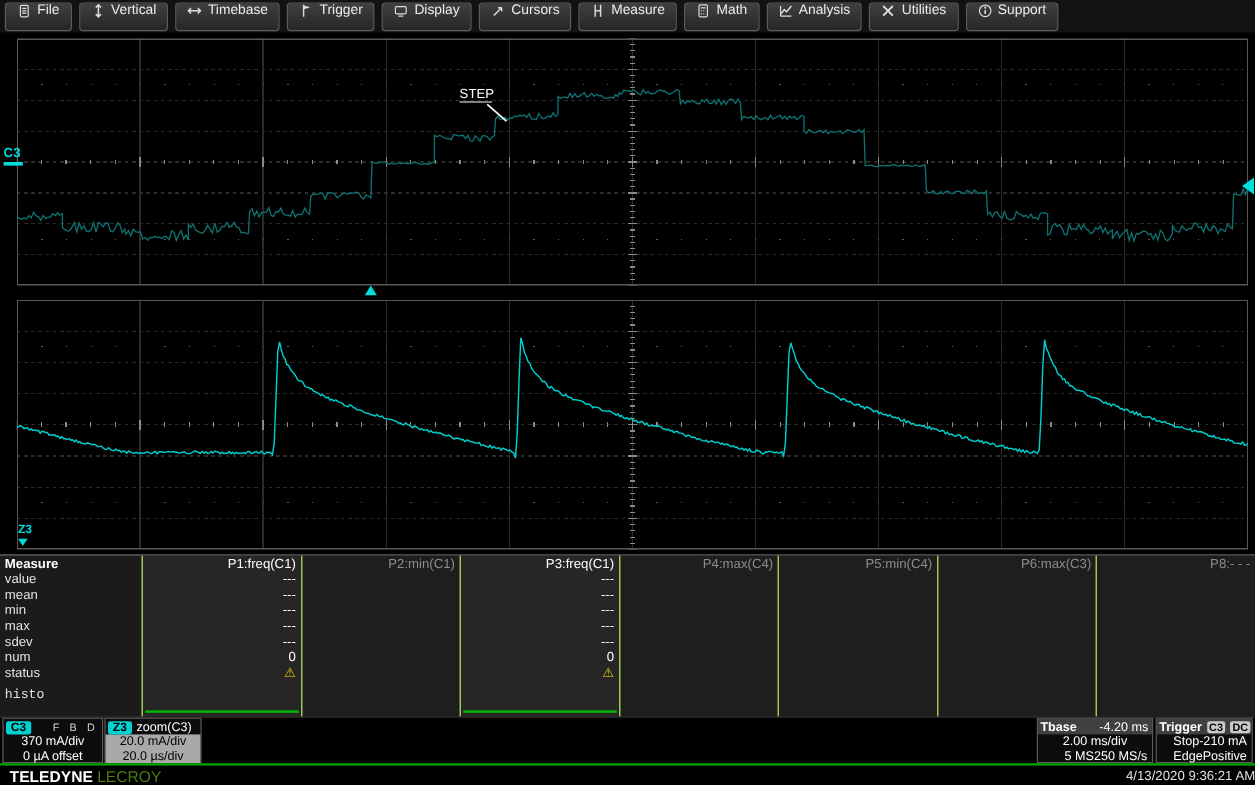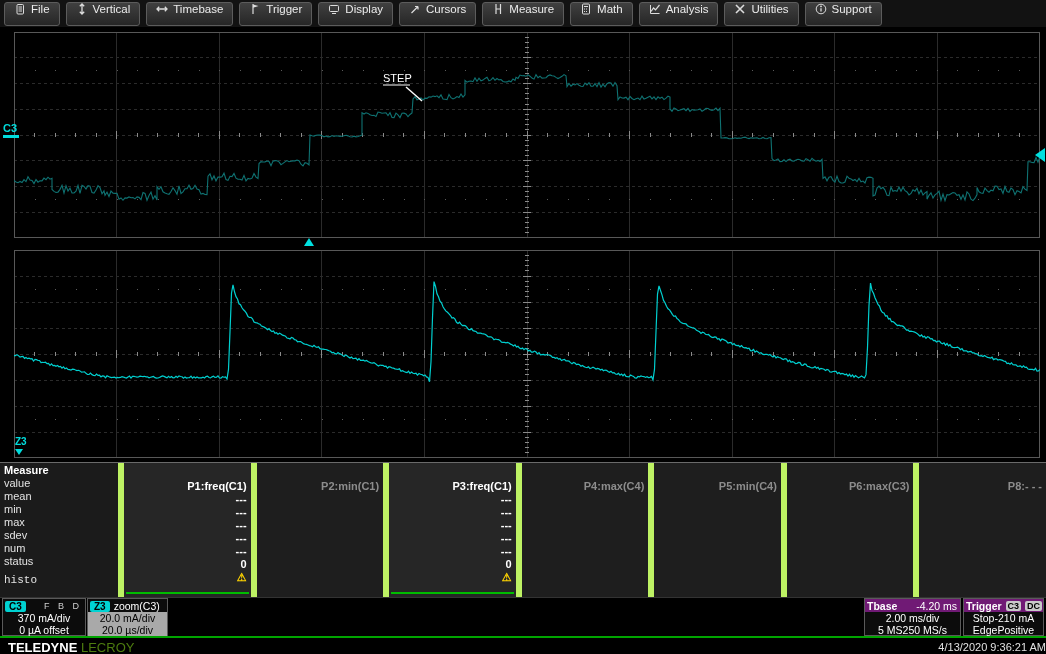--- a/index.html
+++ b/index.html
@@ -26,38 +26,38 @@
         border-left:5px solid transparent;border-right:5px solid transparent;border-bottom:8px solid #00e0e0;}
   .trig-level-marker{position:absolute;left:1035px;top:148px;width:0;height:0;
         border-top:7px solid transparent;border-bottom:7px solid transparent;border-right:10px solid #00e0e0;}
   
   .measure-panel{position:absolute;left:0;top:462px;width:1046px;height:136px;background:#1b1b1b;
         border-top:1px solid #6a6a6a;border-bottom:1px solid #333;box-sizing:border-box;display:flex;font-size:11px;}
   .m-labels{width:118px;flex:0 0 118px;padding-left:4px;box-sizing:border-box;}
   .m-title{height:14px;line-height:14px;font-weight:bold;color:#fff;}
   .m-rowlabel{height:13px;line-height:13px;color:#e2e2e2;}
   .m-rowlabel.histo{margin-top:6px;font-family:Liberation Mono, monospace;}
-  .m-col{flex:1 1 0;border-left:6px solid #bef264;position:relative;padding:16px 4px;box-sizing:border-box;background:#1e1e1e;font-weight:bold;}
+  .m-col{flex:1 1 0;border-left:1px solid #bef264;position:relative;padding:0 4px;box-sizing:border-box;background:#1e1e1e;}
   .m-col.active{background:#262626;}
   .m-head{height:14px;line-height:14px;text-align:right;color:#8c8c8c;white-space:nowrap;overflow:hidden;}
   .m-col.active .m-head{color:#fff;}
   .m-cell{height:13px;line-height:13px;text-align:right;color:#fff;}
   .warn-triangle{color:#ffd400;font-size:11px;}
   .m-uline{position:absolute;left:2px;right:2px;bottom:3px;height:2px;background:#00bc00;}
   
   .tile{position:absolute;top:598px;height:38px;border:1px solid #5a5a5a;background:#0c0c0c;
         box-sizing:border-box;font-size:10.5px;color:#fff;}
   .tile-head{height:12px;display:flex;align-items:center;gap:4px;padding:1px 3px 0 2px;}
   .badge{background:#00d2d2;color:#000;font-weight:bold;font-size:10px;line-height:11px;padding:0 4px;border-radius:2px;}
   .flags{margin-left:auto;color:#cfcfcf;font-size:9px;letter-spacing:3px;}
   .tile-row{height:12px;line-height:12px;padding:0 4px;}
   .tr-right{text-align:center;}
-  .tr-split{display:flex;justify-content:center;}
+  .tr-split{display:flex;justify-content:flex-end;}
   .z3-body{background:#a9a9a9;color:#000;}
-  .t-head{background:#701a75;}
+  .t-head{background:#404040;}
   .t-label{font-weight:bold;}
   .t-val{margin-left:auto;}
   .mini{background:#c9c9c9;color:#000;font-size:9px;font-weight:bold;line-height:10px;padding:0 2px;border-radius:2px;}
   
   .green-line{position:absolute;left:0;top:636px;width:1046px;height:2px;background:#00a400;}
   .brand-bar{position:absolute;left:0;top:638px;width:1046px;height:16px;}
   .brand{position:absolute;left:8px;top:2px;font-size:13px;}
   .brand b{color:#fff;font-weight:bold;}
   .brand span{color:#4d7c0f;}
   .datetime{position:absolute;right:0;top:3px;font-size:11px;color:#e0e0e0;}

